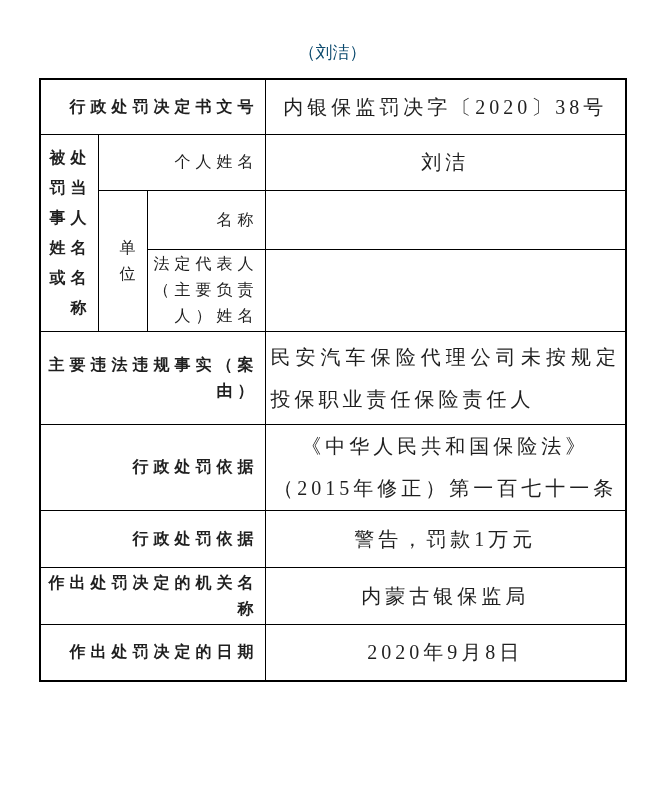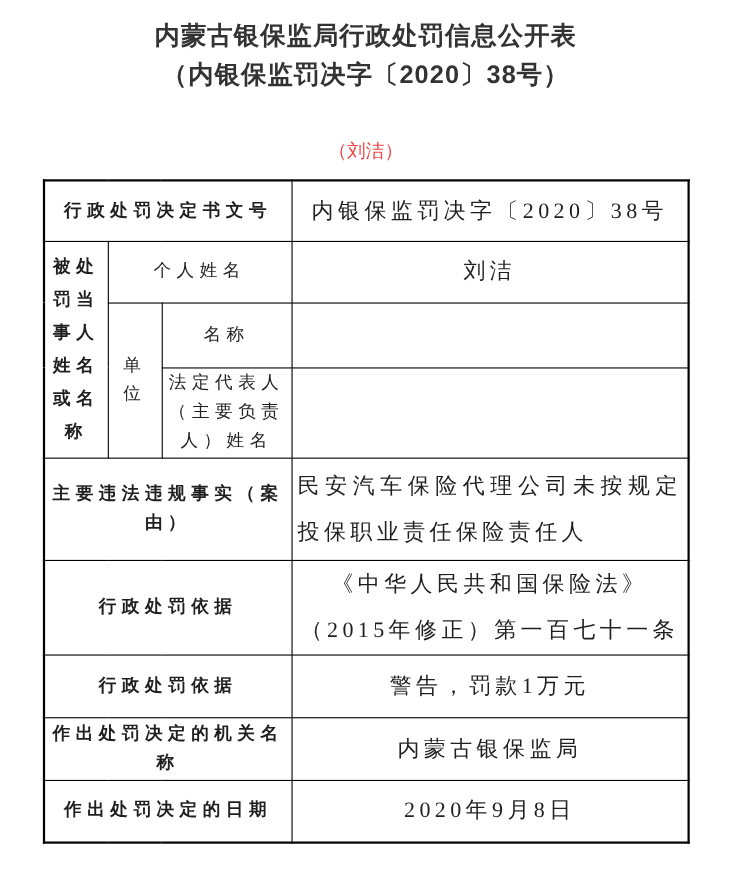--- a/index.html
+++ b/index.html
@@ -25,41 +25,41 @@
     line-height: 35px;
     letter-spacing: 1px;
     color: #333333;
   }
   .subject-line {
     margin-top: 41px;
     text-align: center;
     font-family: "Liberation Sans", "DejaVu Sans", sans-serif;
     font-size: 17px;
     line-height: 24px;
-    color: #ef4444;
+    color: #0c4a6e;
   }
   table.penalty-table {
     margin: 13px 0 0 39px;
     border-collapse: collapse;
     table-layout: fixed;
     width: 588px;
     border: 2px solid #000000;
   }
   table.penalty-table td {
     border: 1px solid #000000;
     vertical-align: middle;
     padding: 0 6px;
     overflow: hidden;
   }
   td.label {
     font-weight: bold;
     font-size: 16px;
     letter-spacing: 5px;
     line-height: 26px;
-    text-align: center;
+    text-align: right;
   }
   td.label.light {
     font-weight: normal;
   }
   td.vertical-label {
     padding: 0 7px;
     line-height: 30px;
   }
   td.unit-label {
     padding: 0 7px;
@@ -75,24 +75,20 @@
     text-align: justify;
     text-align-last: left;
     padding: 4px 5px;
   }
 </style>
 </head>
 <body>
 
 <div class="page">
 
-  <div class="doc-title">
-    <div>内蒙古银保监局行政处罚信息公开表</div>
-    <div>（内银保监罚决字〔2020〕38号）</div>
-  </div>
 
   <div class="subject-line">（刘洁）</div>
 
   <table class="penalty-table">
     <colgroup>
       <col style="width:58px">
       <col style="width:49px">
       <col style="width:118px">
       <col style="width:361px">
     </colgroup>

